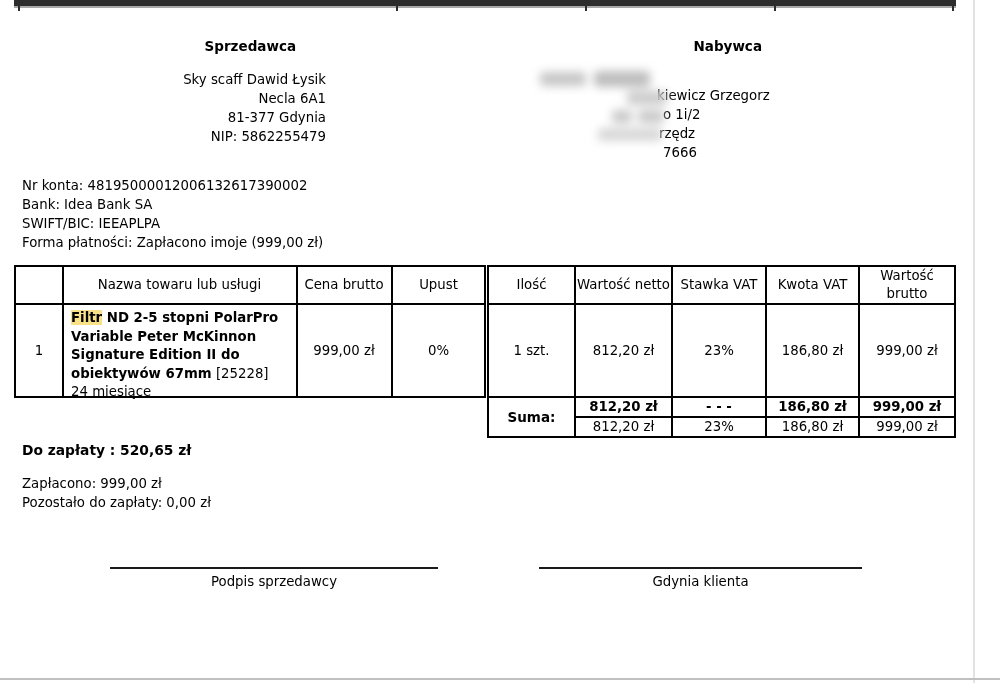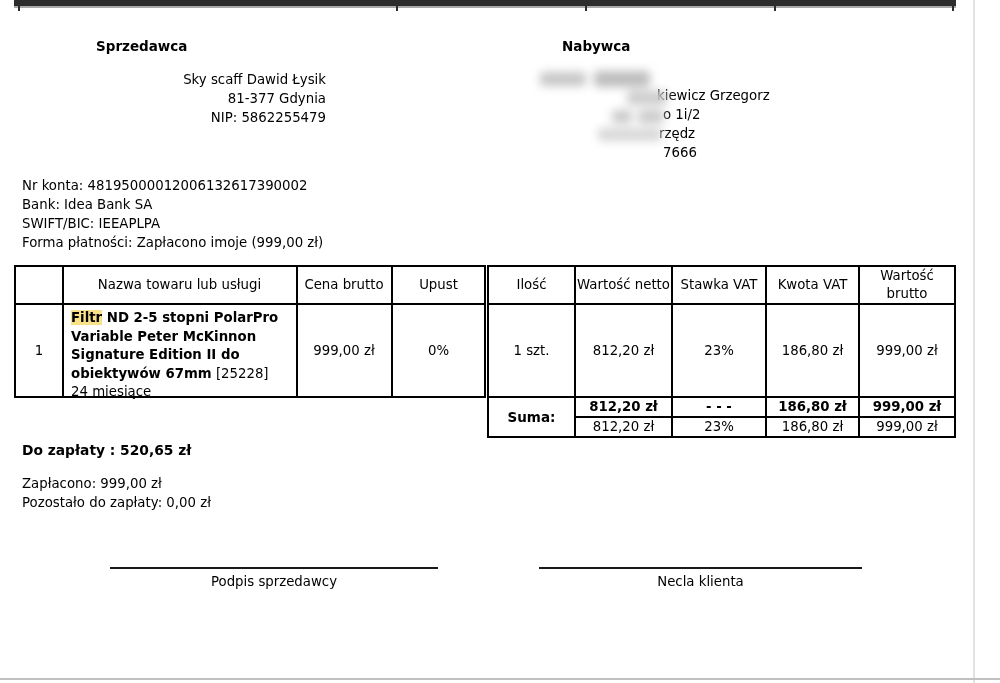--- a/index.html
+++ b/index.html
@@ -10,21 +10,21 @@
     font-size:13.3px;line-height:19px;
   }
   .abs{position:absolute;}
   
   .topbar{left:14px;top:0;width:942px;height:6px;background:#2d2d2d;border-bottom:2px solid #a9a9a9;}
   .toptick{top:0;width:2px;height:11px;background:#2d2d2d;}
   
   .page-edge{left:973px;top:0;width:2px;height:683px;background:#e2e2e2;}
   .bottom-rule{left:0;top:678px;width:1000px;height:2px;background:#c0c0c0;}
   
-  .party-heading{font-weight:bold;font-size:13.5px;text-align:left;}
+  .party-heading{font-weight:bold;font-size:13.5px;text-align:right;}
   .party-lines{text-align:right;}
   .buyer-frag{white-space:pre;margin-top:16px;}
   
   .blurwrap{left:532px;top:64px;width:140px;height:88px;filter:blur(5px);overflow:hidden;}
   .blob{position:absolute;border-radius:4px;}
   
   .bank-line{left:22px;white-space:pre;}
   
   .tbox{border:2px solid #000;box-sizing:border-box;background:transparent;}
   .vline{width:2px;background:#000;}
@@ -50,20 +50,21 @@
   <div class="abs toptick" style="left:585px"></div>
   <div class="abs toptick" style="left:774px"></div>
   <div class="abs toptick" style="left:952px"></div>
 
   <div class="abs page-edge"></div>
   <div class="abs bottom-rule"></div>
 
   <div class="abs party-heading" style="left:96px;top:37px;width:200px">Sprzedawca</div>
   <div class="abs party-lines" style="left:66px;top:70px;width:260px">
     <div>Sky scaff Dawid Łysik</div>
+    <div>Necla 6A1</div>
     <div>81-377 Gdynia</div>
     <div>NIP: 5862255479</div>
   </div>
 
   <div class="abs party-heading" style="left:562px;top:37px;width:200px">Nabywca</div>
   <div class="abs buyer-frag" style="left:657px;top:70px">kiewicz Grzegorz</div>
   <div class="abs buyer-frag" style="left:663px;top:89px">o 1i/2</div>
   <div class="abs buyer-frag" style="left:659px;top:108px">rzędz</div>
   <div class="abs buyer-frag" style="left:663px;top:127px">7666</div>
 
@@ -127,15 +128,15 @@
   <div class="abs cell" style="left:767px;top:418px;width:91px;height:18px">186,80 zł</div>
   <div class="abs cell" style="left:860px;top:418px;width:94px;height:18px">999,00 zł</div>
 
   <div class="abs totals-line bold" style="top:441px;font-size:13.8px">Do zapłaty : 520,65 zł</div>
   <div class="abs totals-line" style="top:474px">Zapłacono: 999,00 zł</div>
   <div class="abs totals-line" style="top:493px">Pozostało do zapłaty: 0,00 zł</div>
 
   <div class="abs sigline" style="left:110px;top:567px;width:328px"></div>
   <div class="abs siglabel" style="left:110px;top:572px;width:328px">Podpis sprzedawcy</div>
   <div class="abs sigline" style="left:539px;top:567px;width:323px"></div>
-  <div class="abs siglabel" style="left:539px;top:572px;width:323px">Necla klienta</div>
+  <div class="abs siglabel" style="left:539px;top:572px;width:323px">Gdynia klienta</div>
 
 </div>
 
 </body></html>

